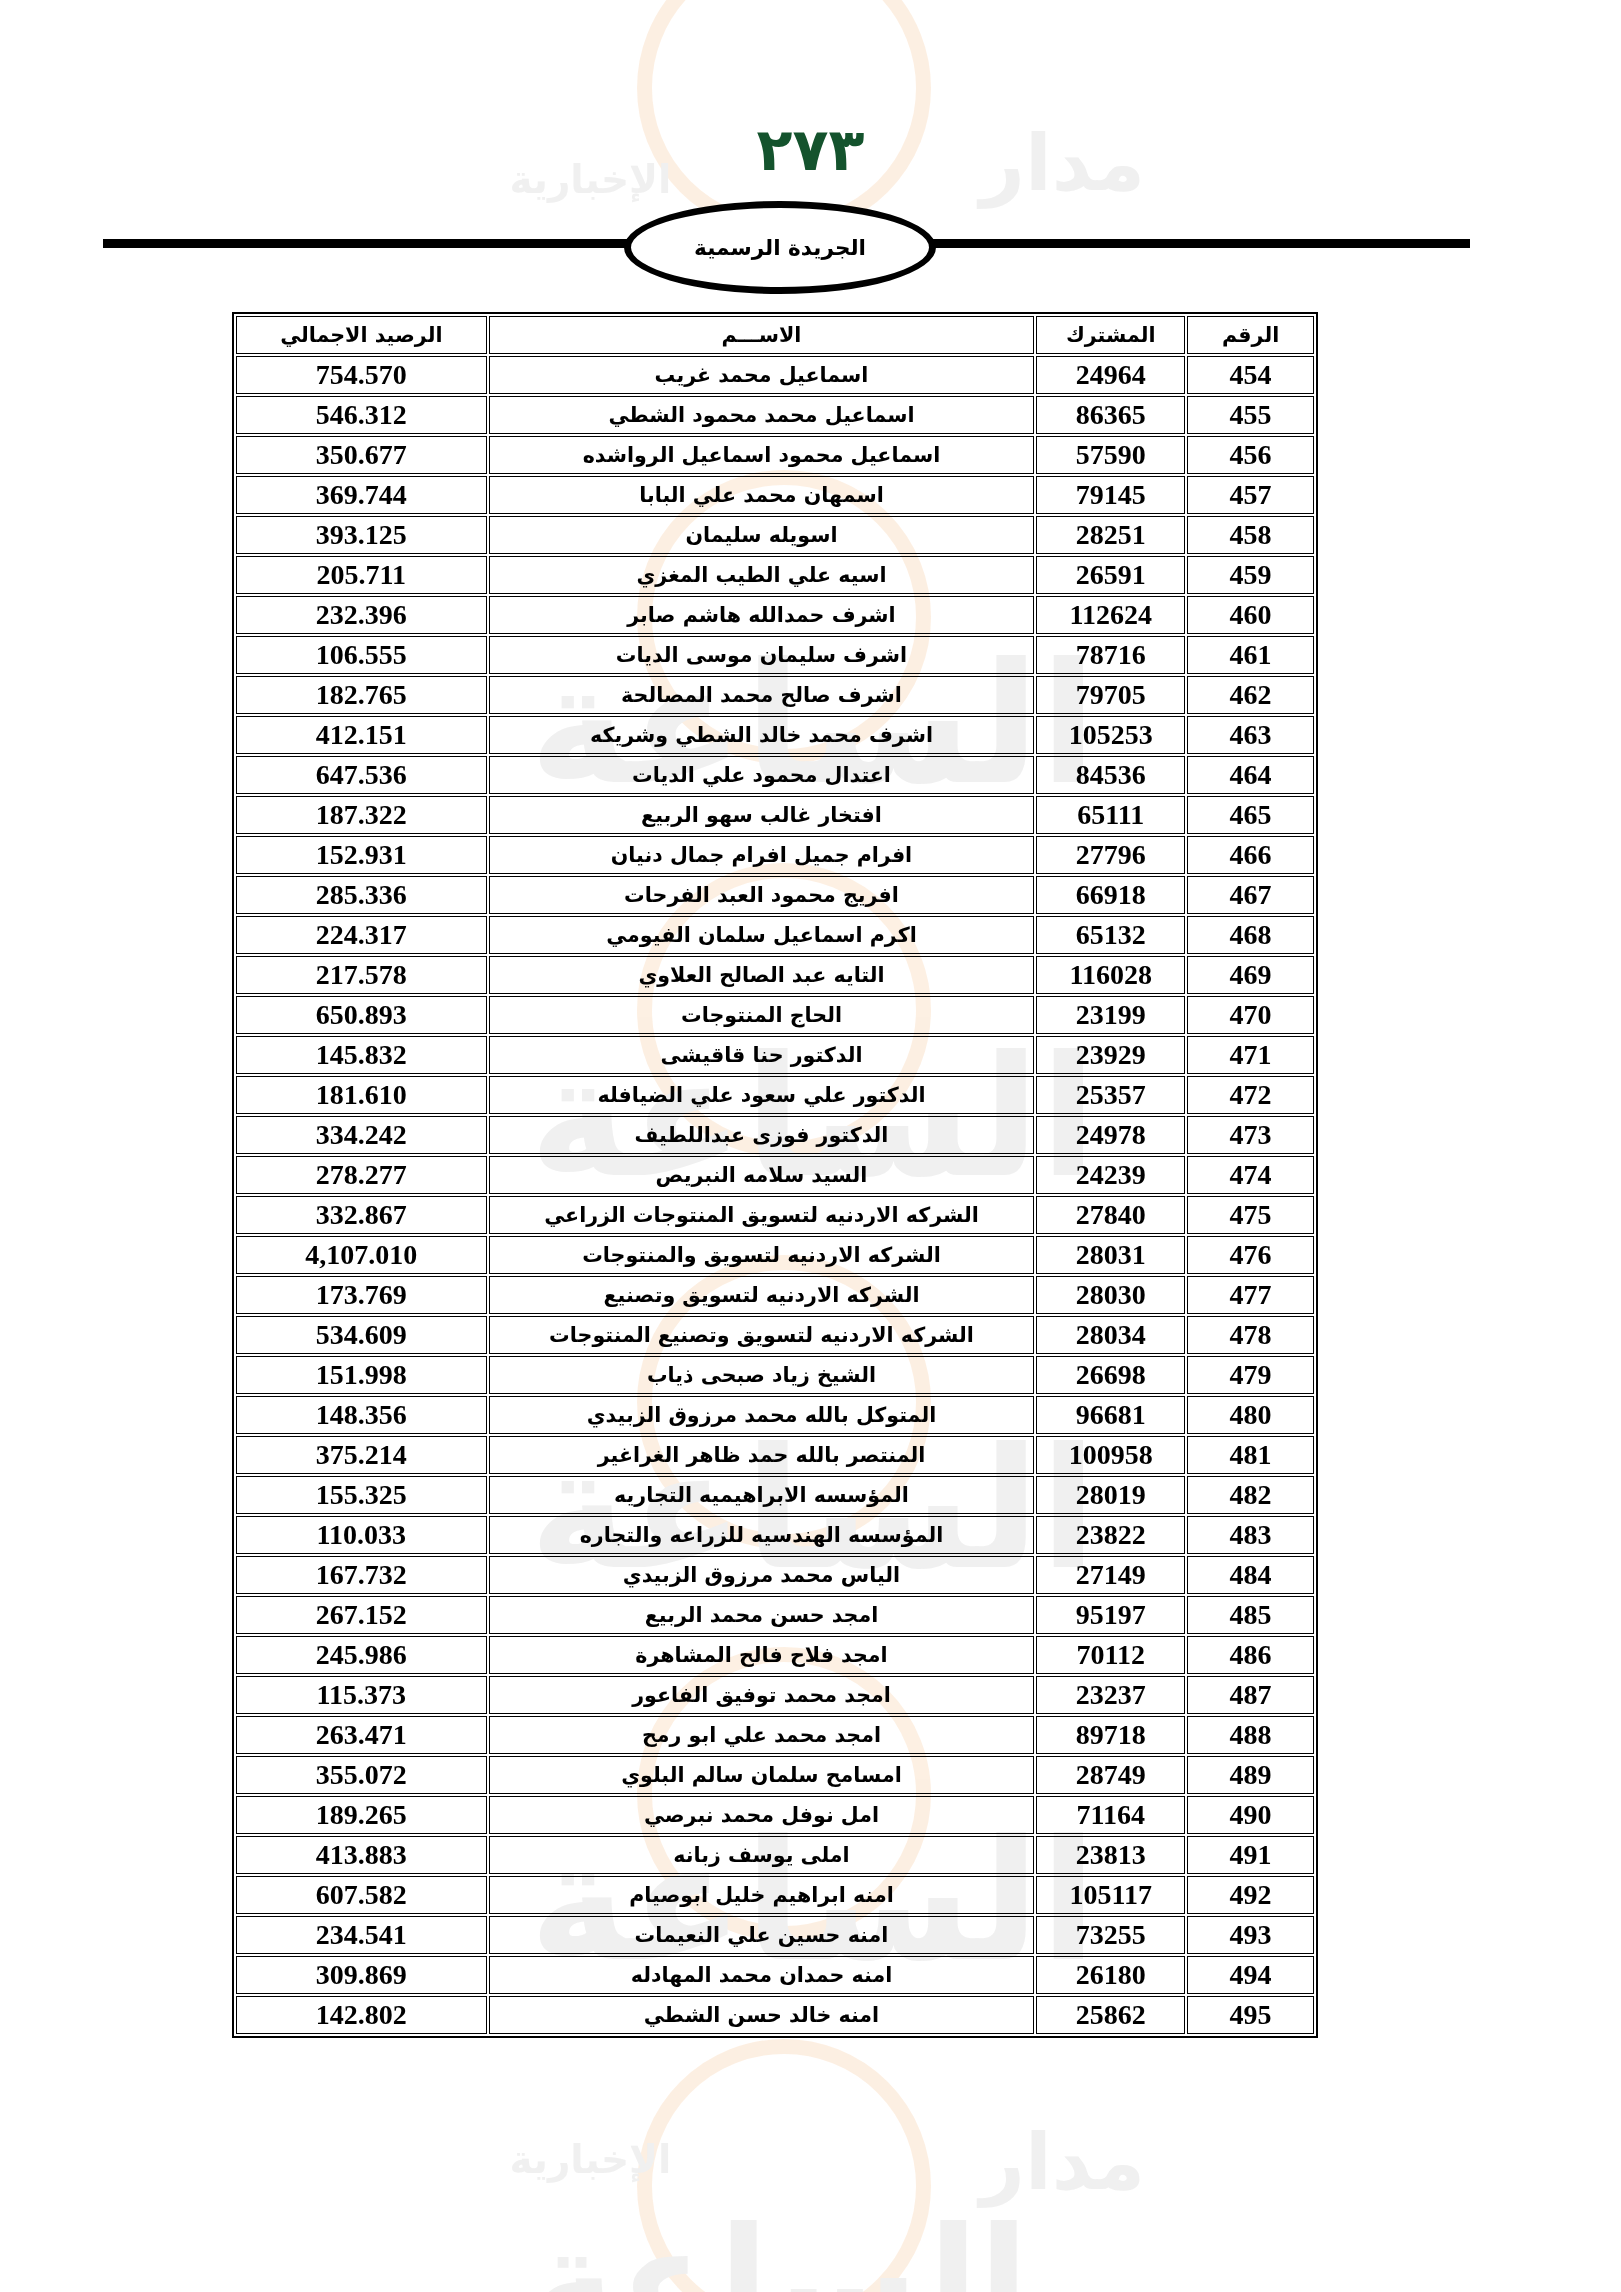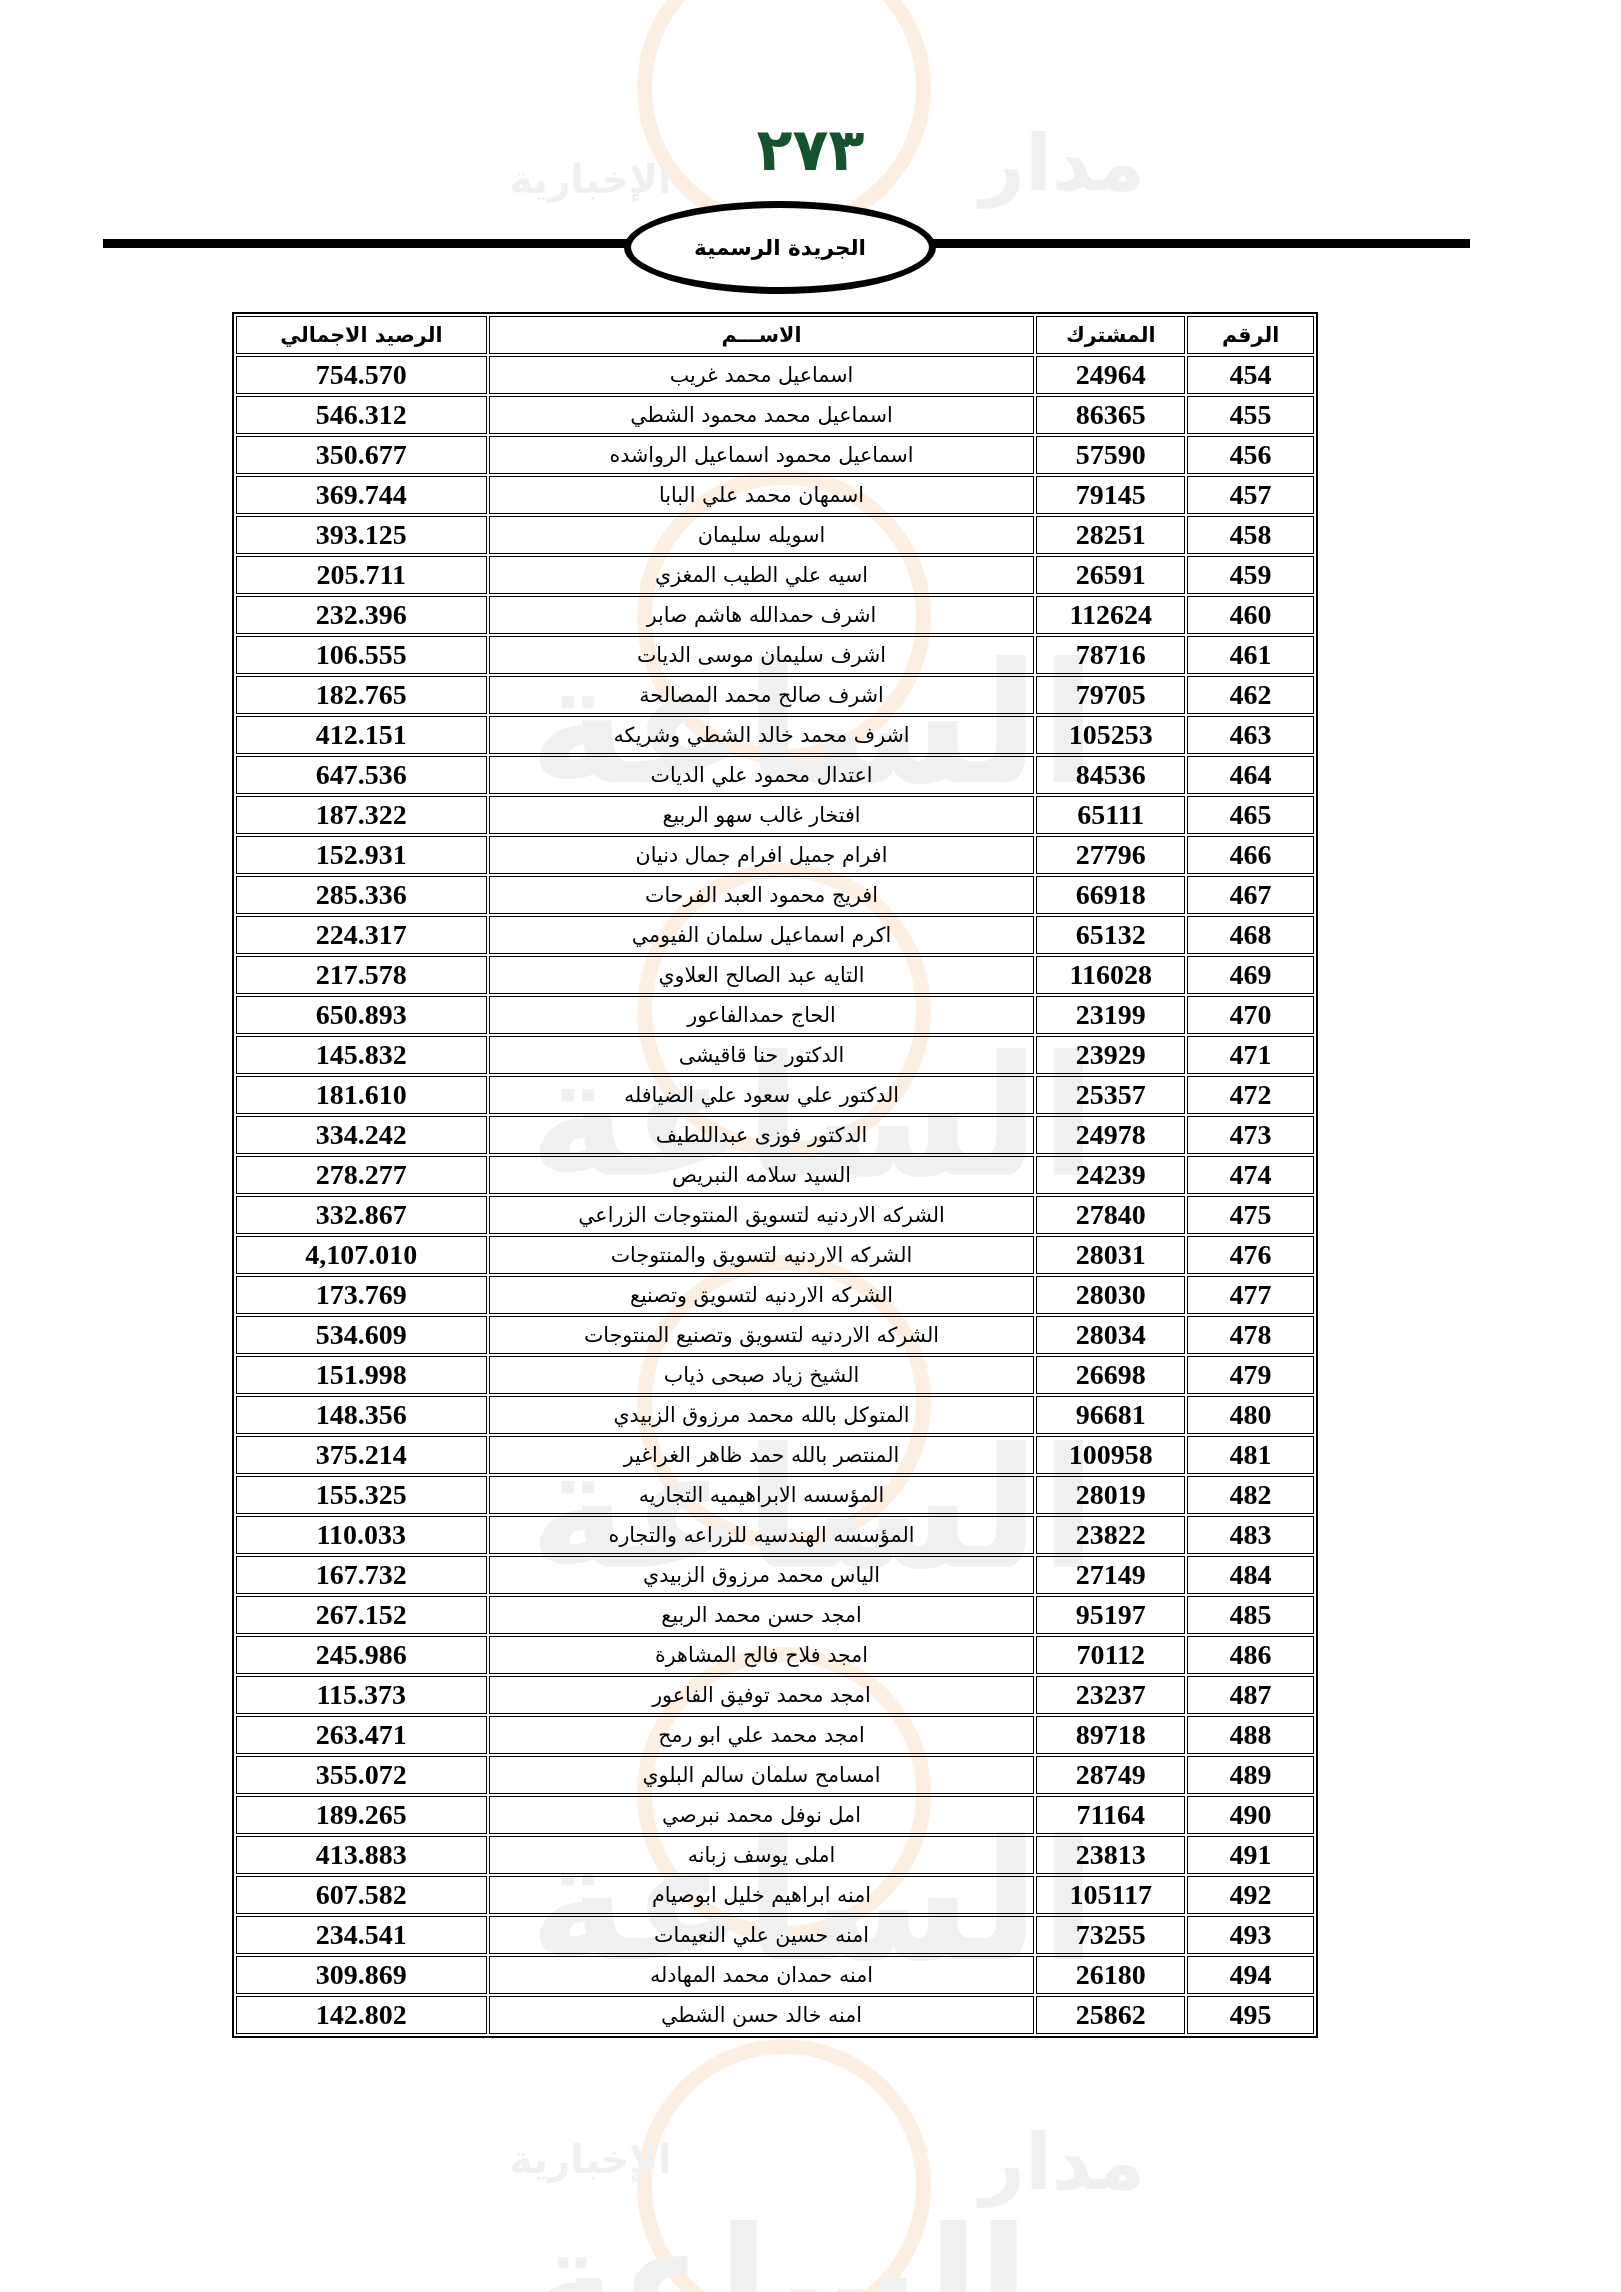--- a/index.html
+++ b/index.html
@@ -8,21 +8,21 @@
     .wm-text { position: absolute; font-family: "DejaVu Sans", sans-serif; font-weight: bold; color: #e4e4e4; direction: rtl; white-space: nowrap; }
     .wm-clock { position: absolute; width: 294px; height: 294px; border-radius: 50%; border: 15.7px solid #fbe3cc; box-sizing: border-box; }
     .page-number { position: absolute; left: 0; width: 1621px; top: 120px; text-align: center; font-family: "DejaVu Sans", sans-serif; font-weight: bold; font-size: 59px; color: #14532d; line-height: 1; }
     .rule { position: absolute; left: 103px; top: 239px; width: 1367px; height: 8.8px; background: #000; }
     .title-ellipse { position: absolute; left: 624px; top: 201px; width: 312px; height: 93px; border: 7.8px solid #000; border-radius: 50%; background: #fff; box-sizing: border-box; display: flex; align-items: center; justify-content: center; }
     .title-ellipse span { font-family: "DejaVu Sans", sans-serif; font-weight: bold; font-size: 21.6px; direction: rtl; color: #000; }
     table.ledger { position: absolute; left: 232px; top: 312px; width: 1086px; border-collapse: separate; border-spacing: 2px; border: 2.9px double #000; direction: rtl; }
     table.ledger td, table.ledger th { border: 1px solid #000; height: 36px; text-align: center; padding: 0 3.9px; color: #000; }
     table.ledger th { font-family: "DejaVu Sans", sans-serif; font-weight: bold; font-size: 20.6px; margin-top: 40px; }
     td.num { font-family: "Liberation Serif", serif; font-weight: bold; font-size: 28px; }
-    td.name { font-family: "DejaVu Sans", sans-serif; font-weight: normal; font-size: 20.6px; direction: rtl; }
+    td.name { font-family: "DejaVu Sans", sans-serif; font-weight: bold; font-size: 20.6px; direction: rtl; }
     col.c-no { width: 127px; } col.c-sub { width: 149px; } col.c-name { width: 547px; } col.c-bal { width: 251px; }
   </style>
 </head>
 <body>
 
 <div class="watermark" style="left:490px; top:0; width:686px; height:392px;">
   <div class="wm-clock" style="left:147px; top:-59px;"></div>
   <div class="wm-text" style="left:490px; top:118px; font-size:78px;">مدار</div>
   <div class="wm-text" style="left:19.6px; top:157px; font-size:39px;">الإخبارية</div>
 </div>
@@ -163,21 +163,21 @@
       </tr>
       <tr>
         <td class="num">469</td>
         <td class="num">116028</td>
         <td class="name">التايه عبد الصالح العلاوي</td>
         <td class="num">217.578</td>
       </tr>
       <tr>
         <td class="num">470</td>
         <td class="num">23199</td>
-        <td class="name">الحاج حمدالفاعور</td>
+        <td class="name">الحاج المنتوجات</td>
         <td class="num">650.893</td>
       </tr>
       <tr>
         <td class="num">471</td>
         <td class="num">23929</td>
         <td class="name">الدكتور  حنا قاقيشى</td>
         <td class="num">145.832</td>
       </tr>
       <tr>
         <td class="num">472</td>

